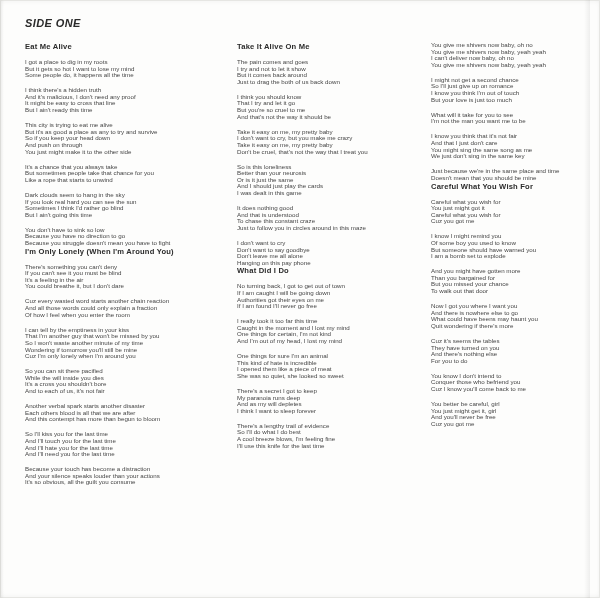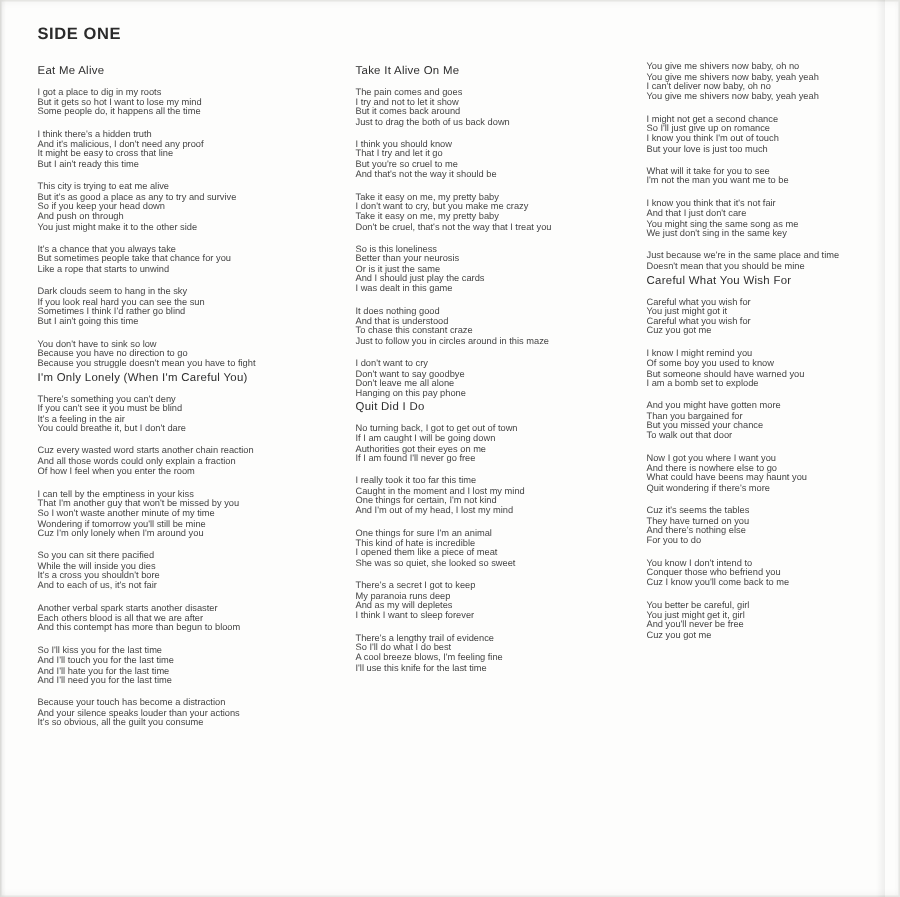--- a/index.html
+++ b/index.html
@@ -18,30 +18,31 @@
   }
   .scan-edge-left{
     position:absolute;top:0;left:0;width:4px;height:100%;
     background:linear-gradient(to right, rgba(0,0,0,0.05), rgba(0,0,0,0));
     pointer-events:none;
   }
   .page-title{
     position:absolute;left:25px;top:17px;margin:0;
     font-size:11px;font-weight:bold;letter-spacing:0.4px;
     color:var(--heading,#2b2b2b);
+    font-style:italic;
   }
   .col{position:absolute;top:42px;}
   .col-0{left:25px;width:212px;}
   .col-1{left:237px;width:192px;}
   .col-2{left:431px;width:162px;}
   .song{margin:0;}
   .song + .song{}
   .song-title{
     margin:0 0 8px 0;
-    font-size:7.6px;font-weight:normal;letter-spacing:0.2px;
+    font-size:7.6px;font-weight:bold;letter-spacing:0.2px;
     color:var(--heading,#2b2b2b);
   }
   .stanza{margin:0 0 8.5px 0;padding:0;}
   .stanza:last-child{margin-bottom:0;}
   .line{
     display:block;
     font-size:6.2px;line-height:6.6px;
     color:var(--text,#454545);
   }
 </style>
@@ -83,21 +84,21 @@
             <span class="line">Sometimes I think I'd rather go blind</span>
             <span class="line">But I ain't going this time</span>
           </p>
           <p class="stanza">
             <span class="line">You don't have to sink so low</span>
             <span class="line">Because you have no direction to go</span>
             <span class="line">Because you struggle doesn't mean you have to fight</span>
           </p>
         </section>
         <section class="song">
-          <h2 class="song-title">I'm Only Lonely (When I'm Careful You)</h2>
+          <h2 class="song-title">I'm Only Lonely (When I'm Around You)</h2>
           <p class="stanza">
             <span class="line">There's something you can't deny</span>
             <span class="line">If you can't see it you must be blind</span>
             <span class="line">It's a feeling in the air</span>
             <span class="line">You could breathe it, but I don't dare</span>
           </p>
           <p class="stanza">
             <span class="line">Cuz every wasted word starts another chain reaction</span>
             <span class="line">And all those words could only explain a fraction</span>
             <span class="line">Of how I feel when you enter the room</span>
@@ -168,21 +169,21 @@
             <span class="line">Just to follow you in circles around in this maze</span>
           </p>
           <p class="stanza">
             <span class="line">I don't want to cry</span>
             <span class="line">Don't want to say goodbye</span>
             <span class="line">Don't leave me all alone</span>
             <span class="line">Hanging on this pay phone</span>
           </p>
         </section>
         <section class="song">
-          <h2 class="song-title">Quit Did I Do</h2>
+          <h2 class="song-title">What Did I Do</h2>
           <p class="stanza">
             <span class="line">No turning back, I got to get out of town</span>
             <span class="line">If I am caught I will be going down</span>
             <span class="line">Authorities got their eyes on me</span>
             <span class="line">If I am found I'll never go free</span>
           </p>
           <p class="stanza">
             <span class="line">I really took it too far this time</span>
             <span class="line">Caught in the moment and I lost my mind</span>
             <span class="line">One things for certain, I'm not kind</span>

